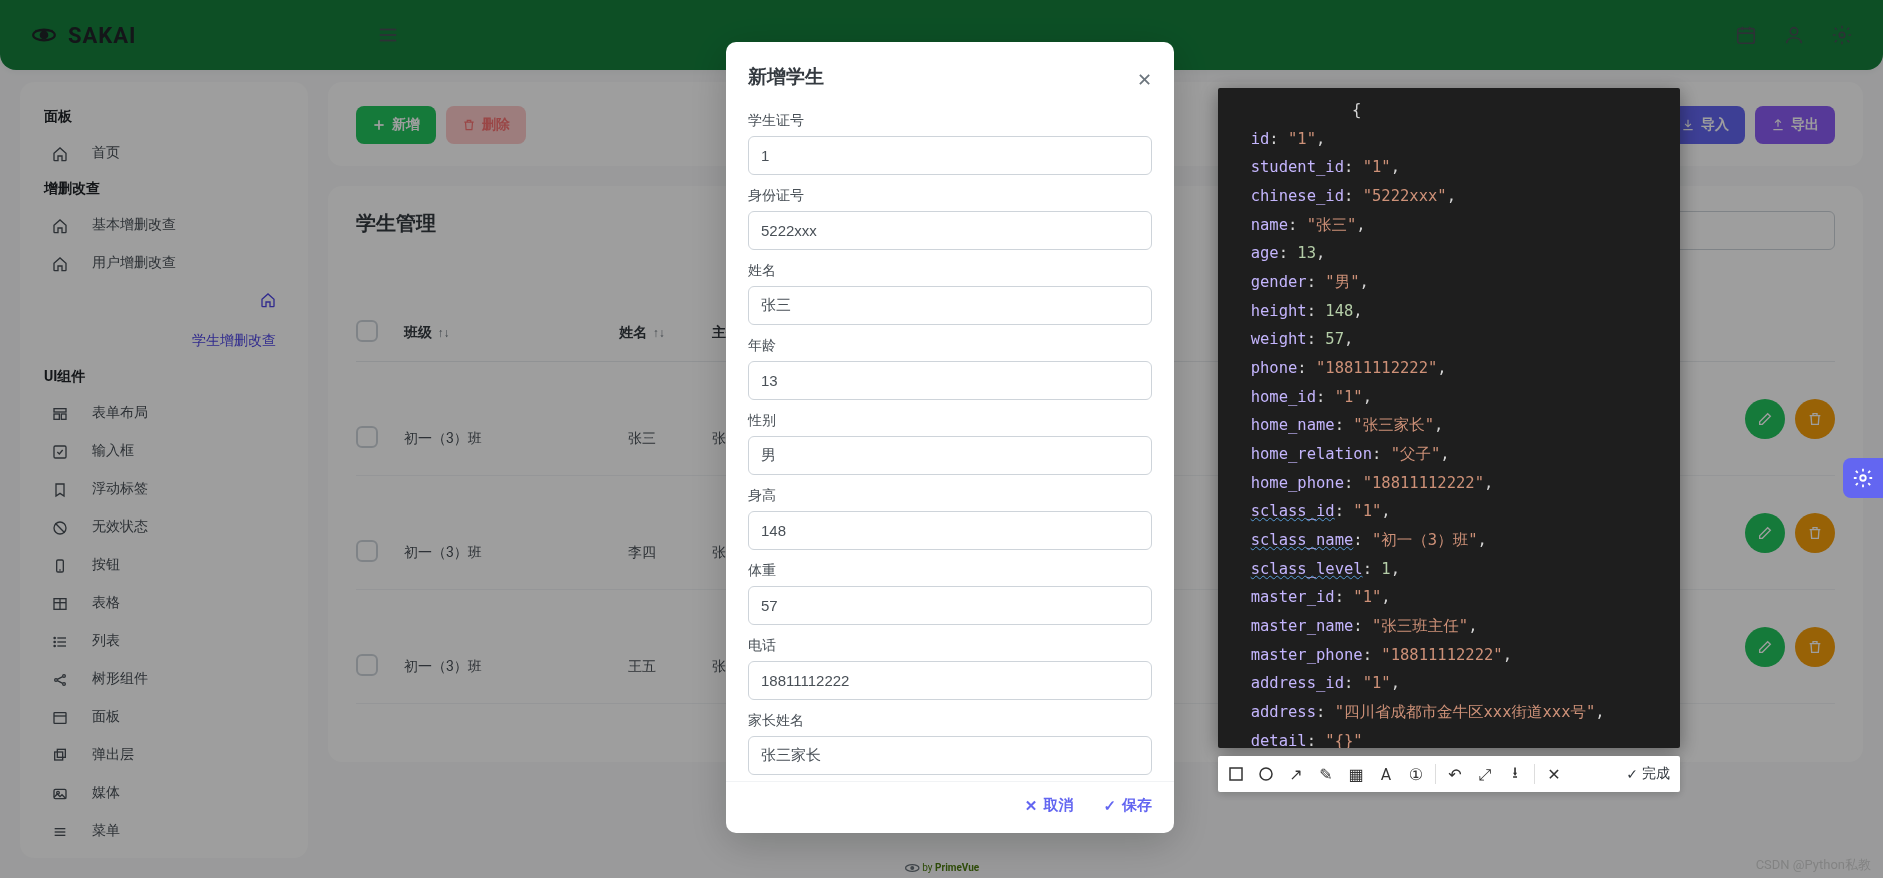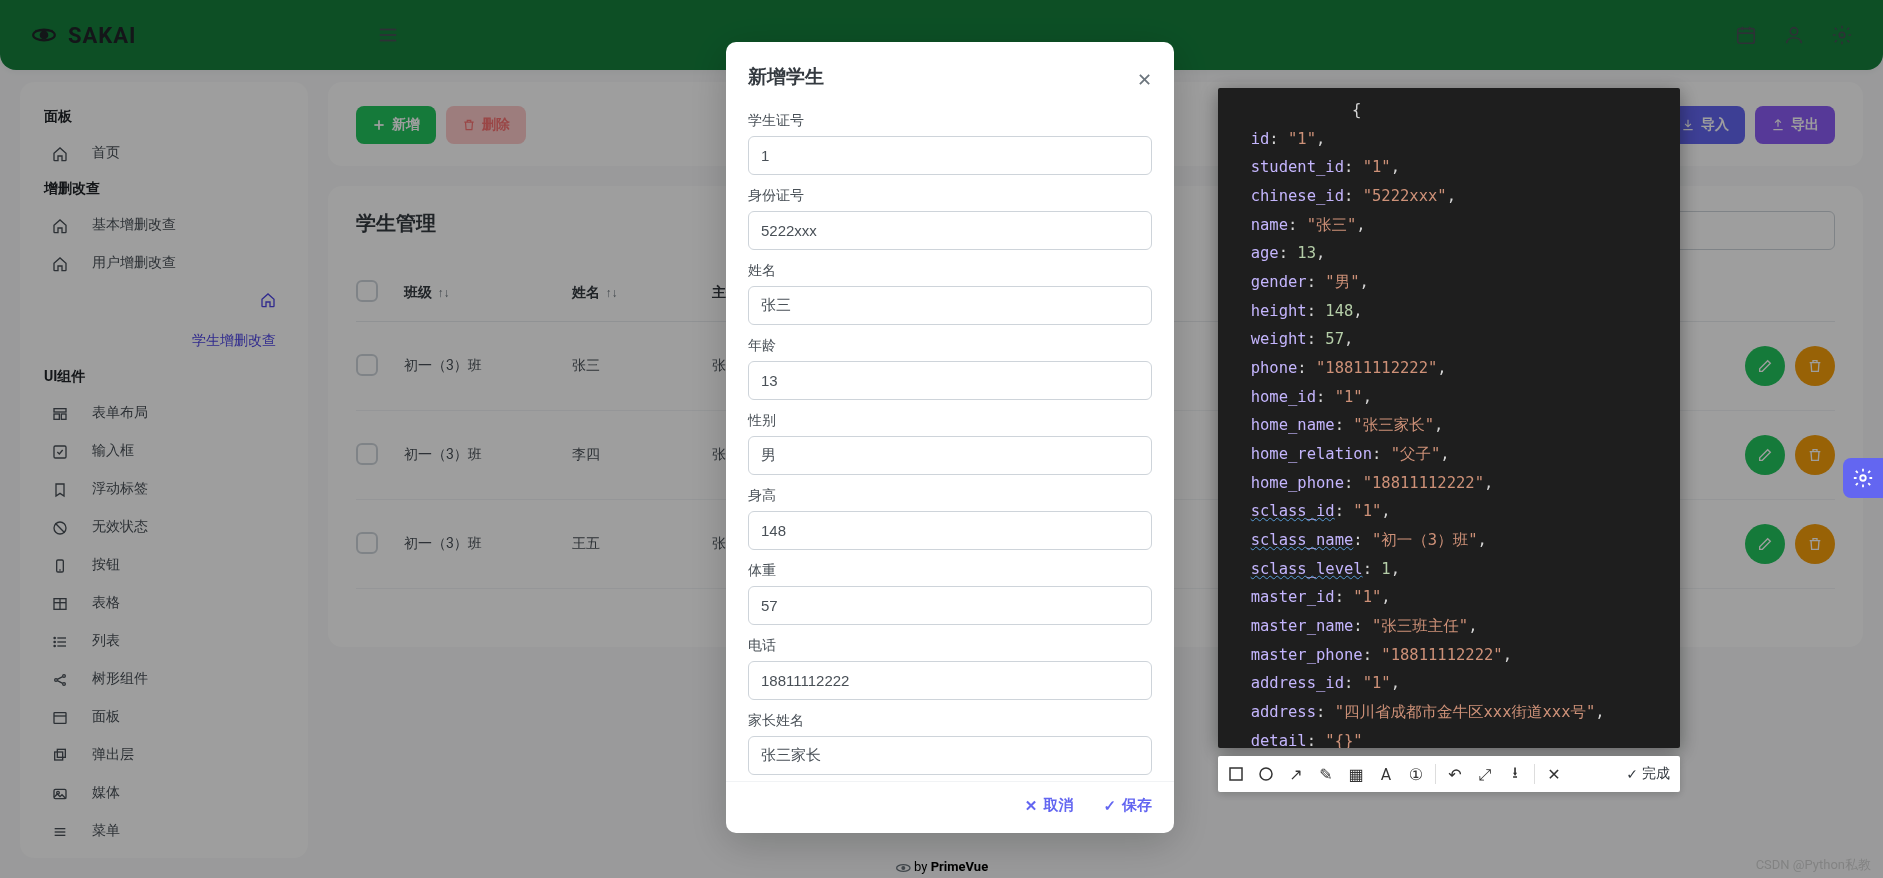--- a/index.html
+++ b/index.html
@@ -24,24 +24,24 @@
 .btn-green { background: #22c55e; }
 .btn-red-soft { background: #fecaca; color: #f87171; }
 .btn-purple { background: #6366f1; }
 .btn-purple2 { background: #8b5cf6; }
 .toolbar-right { margin-left: auto; display: flex; gap: 10px; }
 .content-card { margin-top: 20px; padding: 24px 28px; background: #fff; border-radius:14px; }
 .page-title { font-size: 20px; font-weight: 600; margin-bottom: 10px; }
 .table { width: 100%; }
 .thead { display:flex; align-items:center; padding: 18px 0 16px; border-bottom:1px solid #e9ecef; font-size:14px; font-weight:700; color:#343a40;}
 .trow { display:flex; align-items:center; padding: 24px 0; border-bottom:1px solid #f1f3f5; font-size:14px; color:#495057;}
-.th, .td { flex: 0 0 auto; }
+.th, .td { flex: 0 0 auto; margin-top: 40px; }
 .c-chk { width:48px;}
 .c-class { width:168px;}
-.c-name { width:140px;}
+.c-name { width:140px;text-align:center;}
 .c-master { width:380px;}
 .chk { width:22px; height:22px; border:2px solid #ced4da; border-radius:6px; display:inline-block; cursor:pointer;}
 .sort-ico { font-size:12px; color:#6c757d; margin-left:2px;}
 .row-actions { margin-left:auto; display:flex; gap:10px;}
 .round-btn { width:40px; height:40px; border-radius:50%; display:flex; align-items:center; justify-content:center; color:#fff; cursor:pointer;}
 .rb-green{background:#22c55e;} .rb-orange{background:#f59e0b;}
 .pgn { text-align:center; padding:14px 0 4px; color:#495057; font-size:14px;}
 
 .dialog { position: absolute; z-index: 100; left: 726px; top: 42px; width: 448px; background: #fff; border-radius: 10px; box-shadow: 0 10px 40px rgba(0,0,0,0.2); display:flex; flex-direction:column; max-height: 812px;}
 .dlg-head { display:flex; align-items:flex-end; padding: 22px 22px 0; }
@@ -53,21 +53,21 @@
 .fld-inp { width:100%; padding:10px 12px; border:1px solid #ced4da; border-radius:6px; font-size:15px; color:#495057; outline:none;}
 .dlg-foot { display:flex; justify-content:flex-end; gap:30px; padding:14px 22px 18px; border-top:1px solid #f1f3f5;}
 .dlg-act { display:flex; align-items:center; gap:6px; font-size:15px; font-weight:600; color:#6366f1; cursor:pointer;}
 
 .code-panel { position:absolute; z-index:200; left:1218px; top:88px; width:462px; height:660px; background:#1e1e1e; border-radius:2px; box-shadow:0 4px 20px rgba(0,0,0,0.4); font-family: Consolas, Monaco, monospace; font-size:15.5px; line-height:1.85; padding:8px 14px; overflow:hidden; color:#d4d4d4; white-space:pre;}
 .ck{color:#c4b5fd;} .cc{color:#d4d4d4;} .cs{color:#ce9178;} .cn{color:#b5cea8;} .cp{color:#d4d4d4;} .underl{text-decoration:underline wavy #569cd6; text-decoration-thickness:1px;}
 .anno-bar { position:absolute; z-index:201; left:1218px; top:756px; width:462px; height:36px; background:#fff; border-radius:2px; box-shadow:0 2px 8px rgba(0,0,0,0.2); display:flex; align-items:center; padding:0 4px; gap:2px;}
 .anno-i { width:28px; height:28px; display:flex; align-items:center; justify-content:center; color:#333; cursor:pointer; font-size:16px;}
 .anno-sep{width:1px; height:20px; background:#ddd; margin:0 3px;}
 .anno-done{display:flex; align-items:center; gap:4px; font-size:14px; margin-left:auto; padding-right:6px; cursor:pointer;}
-.footer { position:absolute; bottom:2px; left:50%; transform:translateX(-50%); font-size:13px; color:#000000; z-index:10;}
+.footer { position:absolute; bottom:2px; left:50%; transform:translateX(-50%); font-size:10px; color:#4d7c0f; z-index:10;}
 .watermark { position:absolute; bottom:4px; right:12px; font-size:13px; color:rgba(120,120,120,0.7); z-index:300;}
 .gear-fab { position:absolute; right:0; top:458px; width:40px; height:40px; background:#6366f1; border-radius:8px 0 0 8px; display:flex; align-items:center; justify-content:center; color:#fff; z-index:60; cursor:pointer;}
 svg { display:block; }
 </style>
 </head>
 <body>
 
 <div class="header">
   <div class="logo-wrap">
     <span class="logo-icon">

